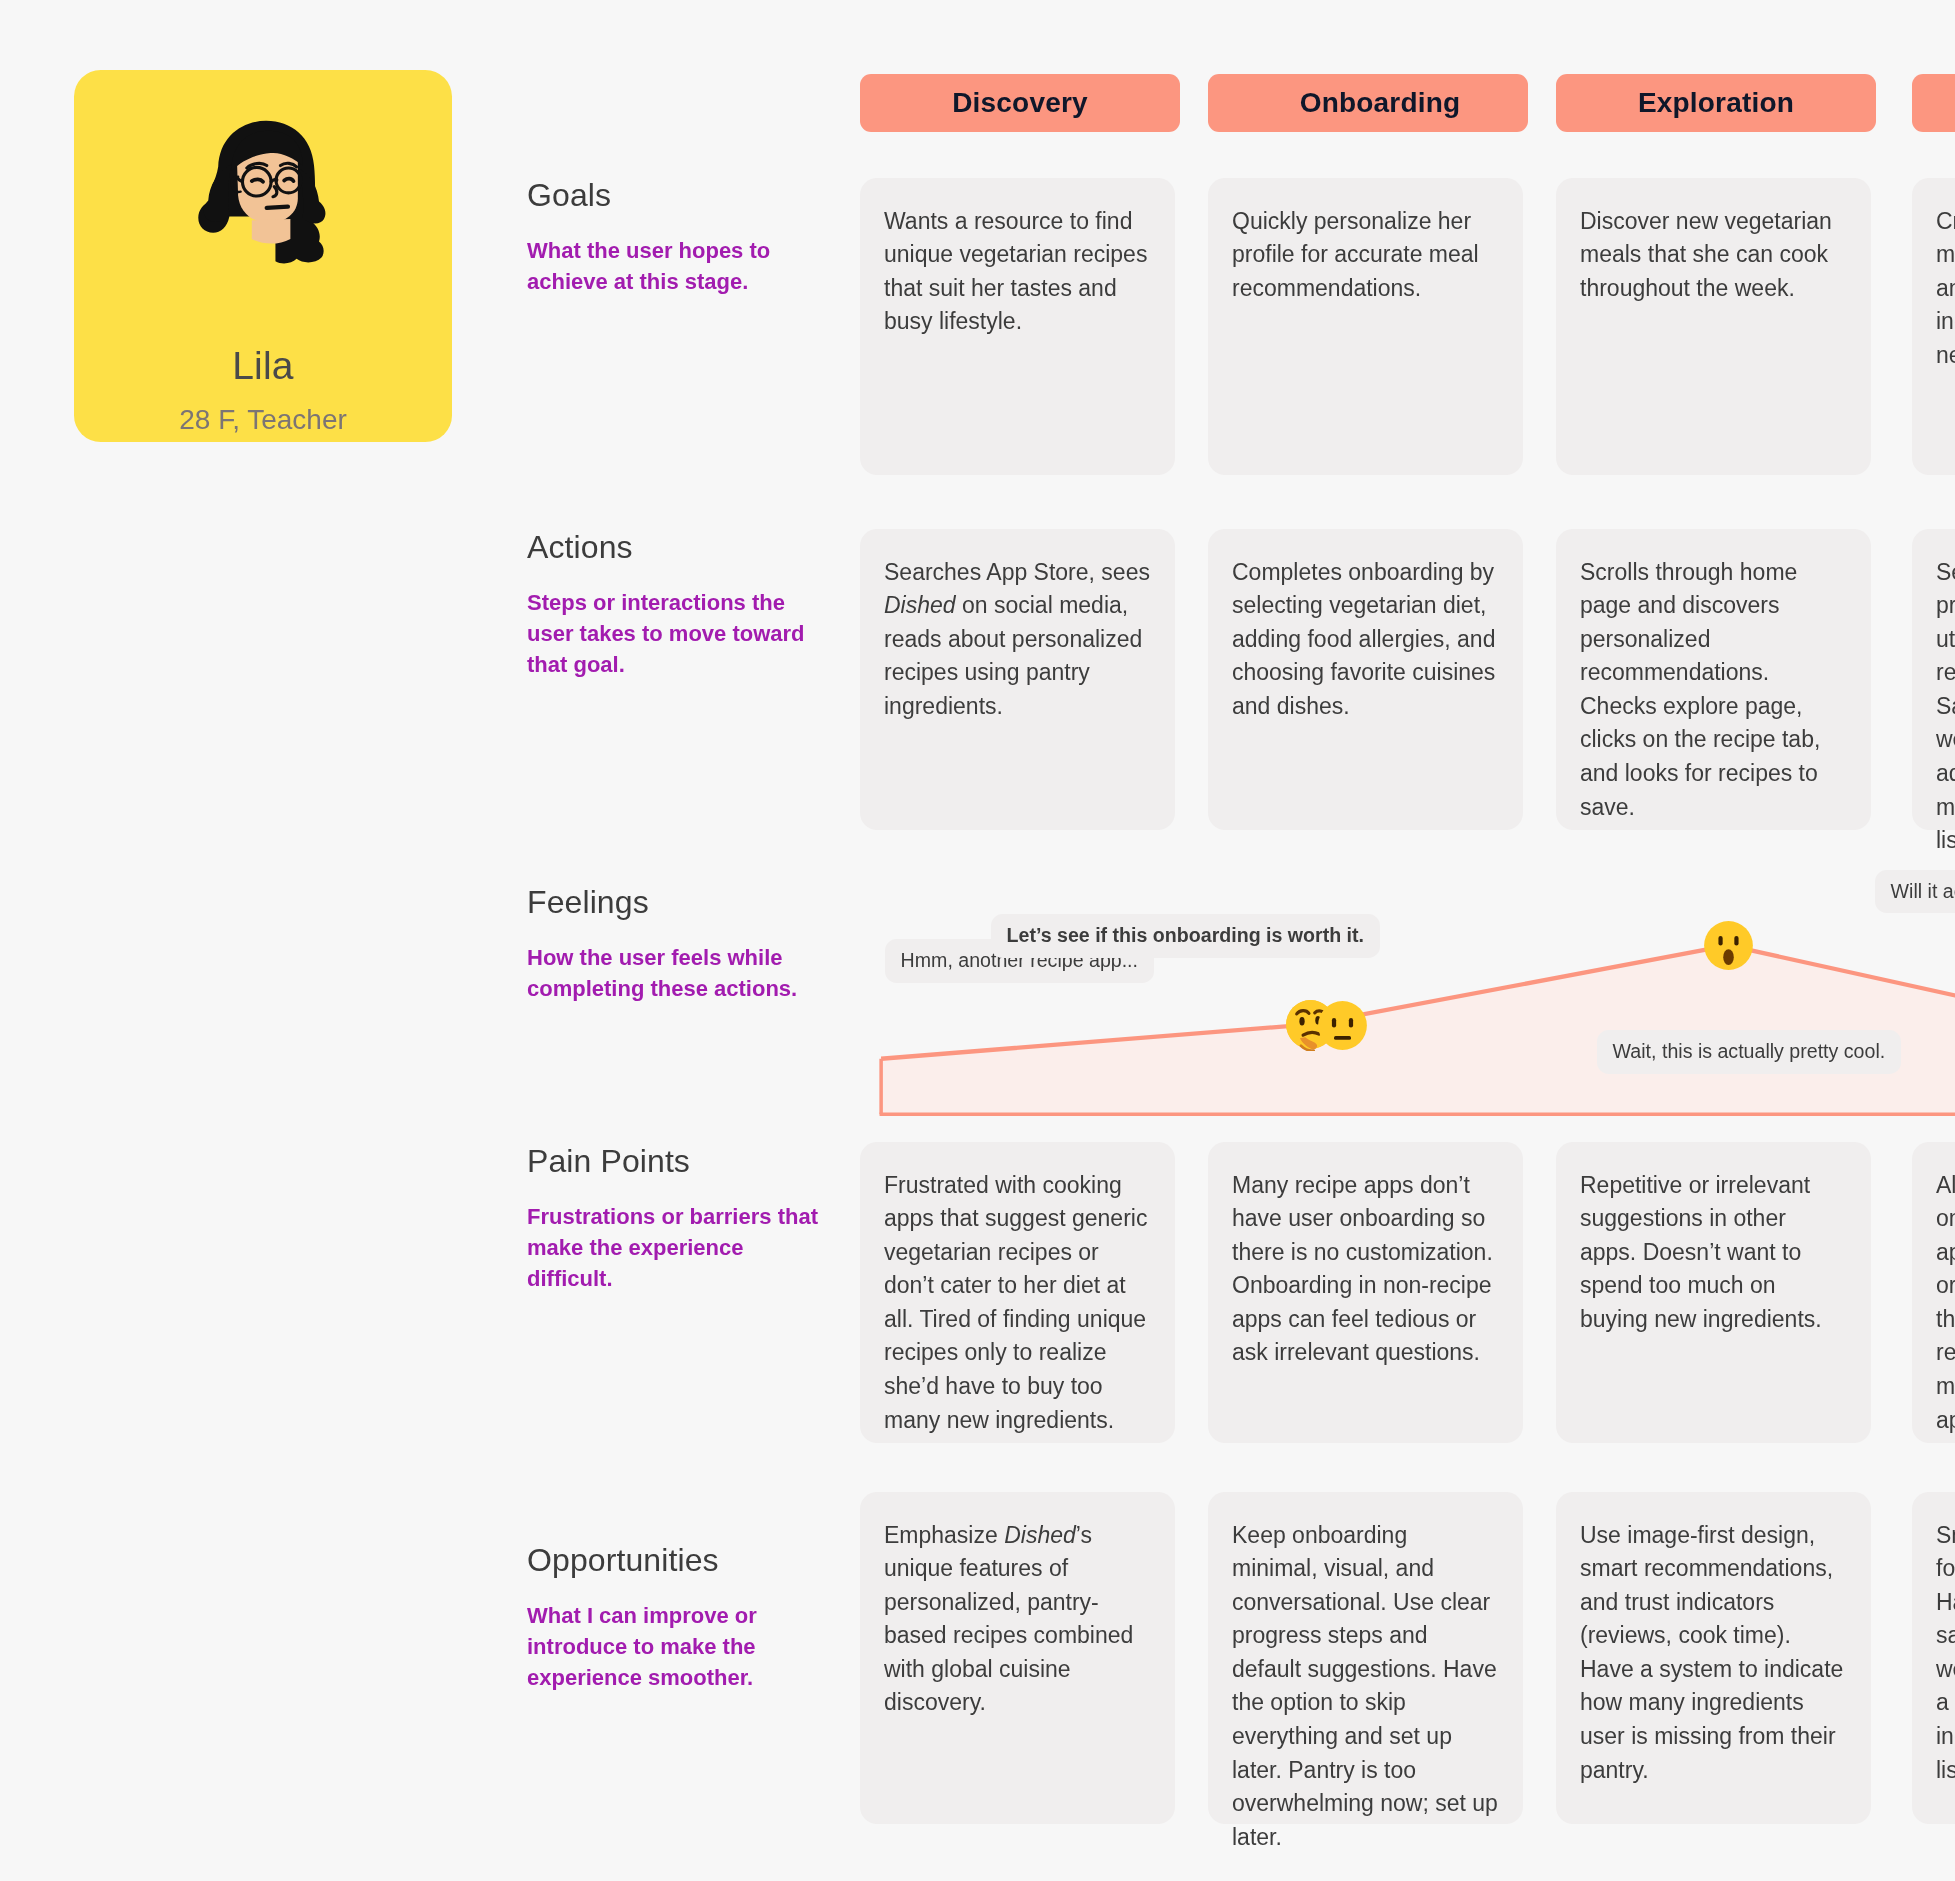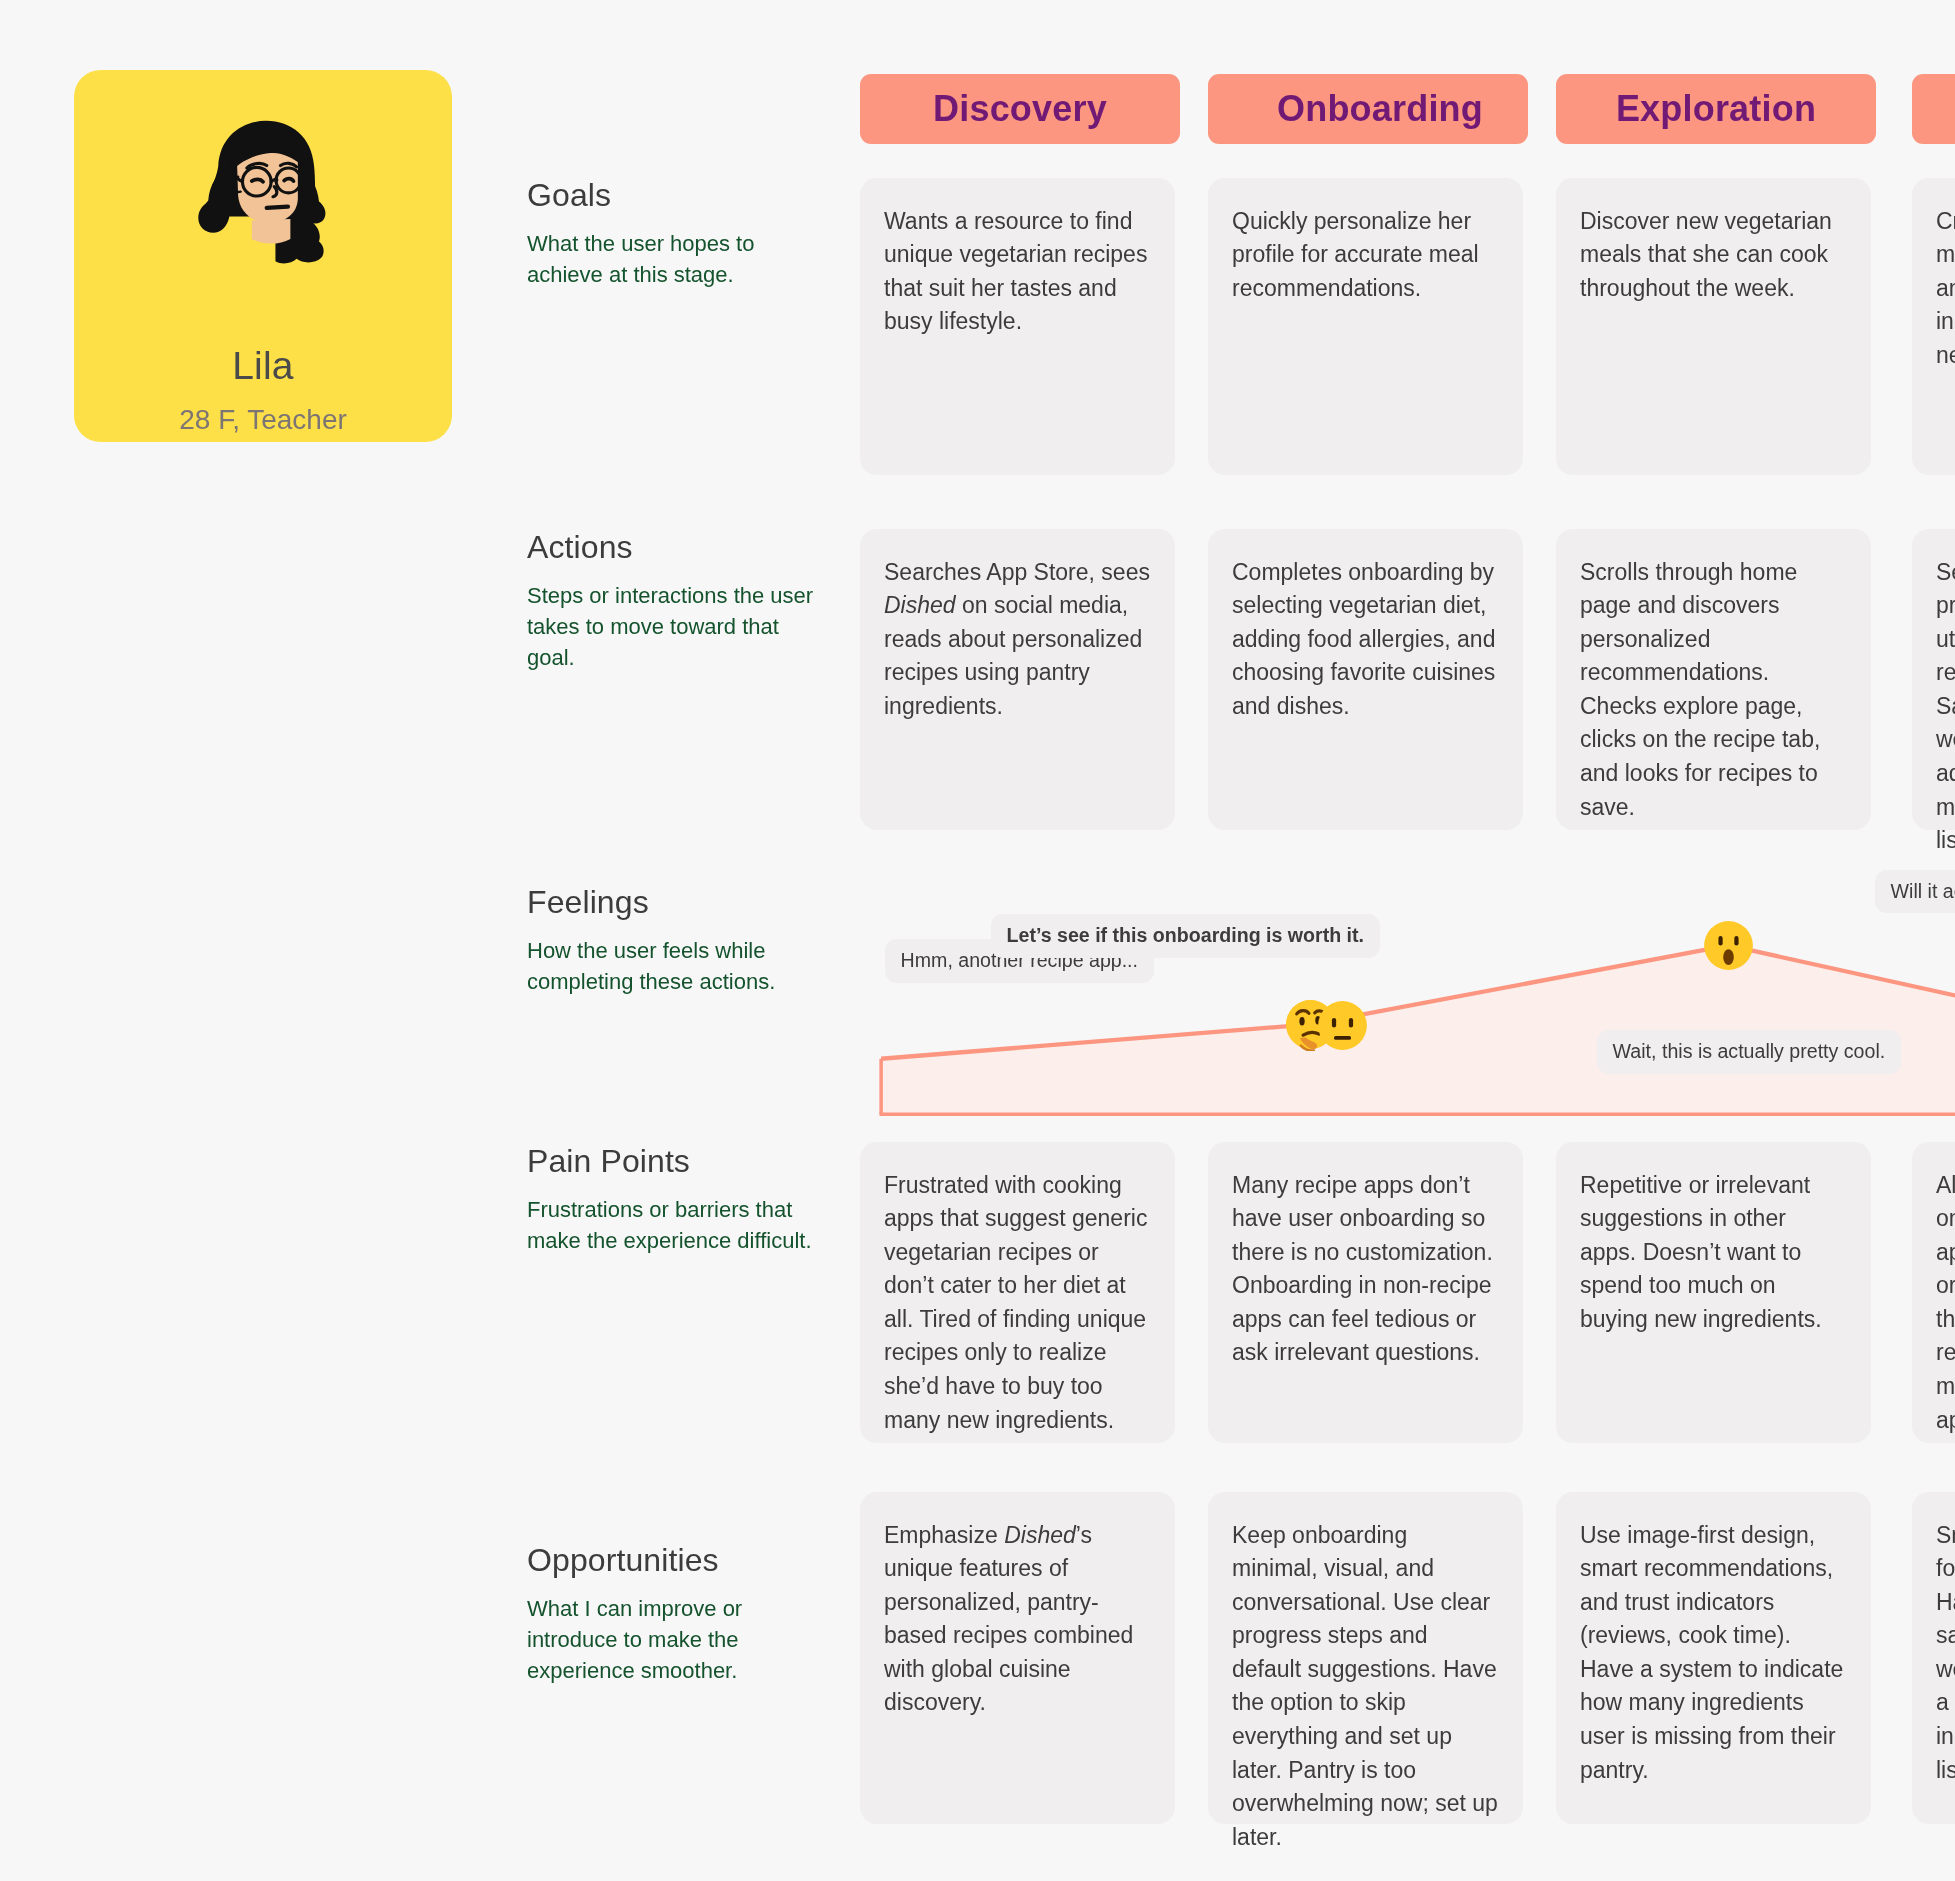--- a/index.html
+++ b/index.html
@@ -59,38 +59,38 @@
     width: 297px;
   }
   .row-label-title {
     font-size: 32px;
     color: #3C3C3C;
     font-weight: 400;
     letter-spacing: 0.1px;
     white-space: nowrap;
   }
   .row-label-desc {
-    margin-top: 15px;
+    margin-top: 22px;
     font-size: 22px;
     line-height: 1.40;
-    color: #14532d;
-    font-weight: 400;
+    color: #a21caf;
+    font-weight: 700;
   }
 
   
   .stage-pill {
     position: absolute;
-    height: 70px;
+    height: 58px;
     background: #FC9680;
     border-radius: 11px;
     display: flex;
     align-items: center;
     justify-content: center;
-    color: #701a75;
-    font-size: 36px;
+    color: #0f172a;
+    font-size: 28px;
     font-weight: 700;
     letter-spacing: 0.2px;
   }
 
   
   .cell-card {
     position: absolute;
     background: #F0EEEE;
     border-radius: 17px;
     padding: 26.6px 24px 23.5px 24px;

